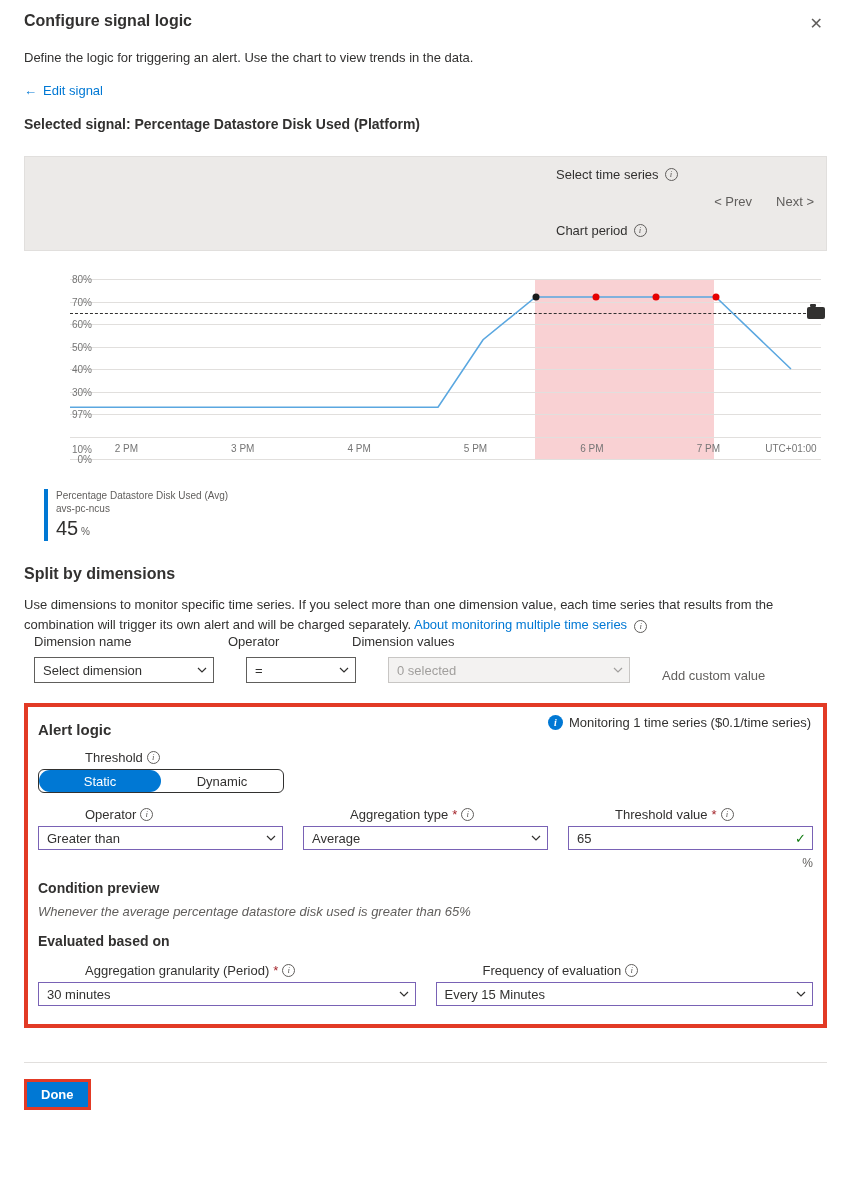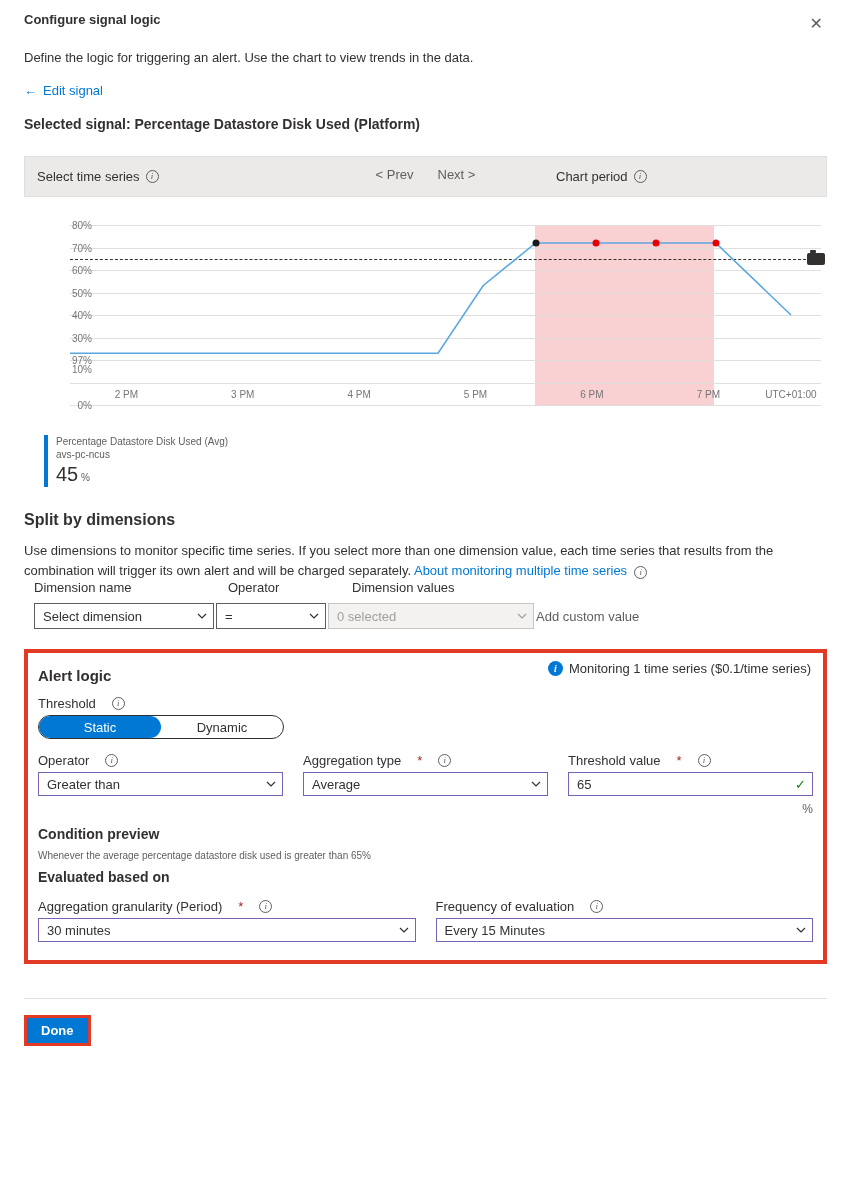--- a/index.html
+++ b/index.html
@@ -1,25 +1,25 @@
 <!DOCTYPE html>
 <html><head>
 <meta charset="utf-8">
 <style>
 * { box-sizing: border-box; margin: 0; padding: 0; }
 body { font-family: "Segoe UI", Arial, sans-serif; font-size: 13px; color: #323130; background: #fff; width: 851px; }
 .panel { padding: 12px 24px 24px 24px; }
 .header-row { display: flex; justify-content: space-between; align-items: flex-start; margin-bottom: 14px; }
-h1 { font-size: 13px; font-weight: 600; color: #323130; }
+h1 { font-size: 16px; font-weight: 600; color: #323130; }
 .close-x { font-size: 16px; color: #605e5c; cursor: pointer; line-height: 1; padding: 4px; }
 .desc { font-size: 13px; color: #323130; margin-bottom: 18px; }
 .edit-link { display: inline-flex; align-items: center; gap: 6px; color: #0078d4; font-size: 13px; cursor: pointer; margin-bottom: 18px; }
 .edit-link .arrow { font-size: 13px; }
 .selected-signal { font-size: 14px; font-weight: 600; margin-bottom: 24px; }
-.filter-bar { background: #eceae8; border: 1px solid #e1dfdd; padding: 10px 12px 12px 12px; display: flex; align-items: flex-end; gap: 12px; margin-bottom: 28px; }
+.filter-bar { background: #eceae8; border: 1px solid #e1dfdd; padding: 10px 12px 12px 12px; display: flex; align-items: flex-end; gap: 12px; margin-bottom: 28px; flex-direction: column; }
 .filter-col { display: flex; flex-direction: column; gap: 4px; }
 .filter-bar label { font-size: 13px; color: #323130; display:flex; align-items:center; gap:6px; }
 .info-icon { display:inline-flex; width:13px; height:13px; border:1px solid #605e5c; border-radius:50%; font-size:9px; align-items:center; justify-content:center; color:#605e5c; font-style: italic; font-family: Georgia, serif; line-height:1; }
 .info-icon-blue { display:inline-flex; width:15px; height:15px; border-radius:50%; background:#0078d4; color:#fff; font-size:10px; font-weight:700; align-items:center; justify-content:center; font-style: italic; font-family: Georgia, serif; line-height:1; }
 .select { background:#fff; border:1px solid #605e5c; height:24px; padding:0 24px 0 8px; font-size:13px; position:relative; cursor:pointer; display:flex; align-items:center; }
 .select .chev { position:absolute; right:6px; top:50%; transform:translateY(-50%); }
 .chev { width:10px; height:10px; }
 .chev svg { width:10px; height:10px; display:block; }
 .prev-next { display:flex; gap:24px; font-size:13px; color:#605e5c; align-items:center; cursor:pointer; justify-content:center; flex:1; padding-bottom:2px;}
 .chart-wrap { position:relative; margin-left:20px; margin-right:6px; height:200px; }
@@ -36,40 +36,40 @@
 .legend-text { font-size:10px; color:#605e5c; line-height:1.3; }
 .legend-text .big { font-size:20px; color:#323130; font-weight:400; }
 h2 { font-size:16px; font-weight:600; margin-bottom:12px; }
 .dim-desc { font-size:13px; line-height:1.5; }
 .dim-link { color:#0078d4; cursor:pointer; }
 .dim-table { margin-left:10px; margin-bottom:20px; }
 .dim-headers { display:flex; gap:14px; font-size:13px; color:#323130; margin-bottom:8px; }
 .dim-headers > div:nth-child(1){ width:180px; }
 .dim-headers > div:nth-child(2){ width:110px; }
 .dim-headers > div:nth-child(3){ width:210px; }
-.dim-row { display:flex; gap:2px; align-items:center; }
+.dim-row { display:flex; gap:32px; align-items:flex-end; }
 .dim-row .select { height:26px; }
 .dim-row .select.disabled { background:#f3f2f1; border-color:#c8c6c4; color:#a19f9d; }
-.dim-row .c1{width:180px;} .dim-row .c2{width:110px;} .dim-row .c3{width:206px;}
+.dim-row .c1{width:180px;} .dim-row .c2{width:110px;} .dim-row .c3{width:242px;}
 .custom-val { color:#605e5c; font-size:13px; }
 .alert-box { border:4px solid #e23a25; padding:14px 10px 18px 10px; position:relative; }
 .monitoring-note { position:absolute; top:8px; right:12px; display:flex; align-items:center; gap:6px; font-size:13px; color:#323130; }
-.field-label { font-size:13px; display:flex; align-items:center; gap:16px; margin-bottom:4px;}
+.field-label { font-size:13px; display:flex; align-items:center; gap:4px; margin-bottom:4px;margin-left:47px;}
 .req { color:#a4262c; }
-.toggle-pill { display:flex; width:246px; height:24px; border:1px solid #323130; border-radius:12px; overflow:hidden; margin-bottom:14px;}
+.toggle-pill { display:flex; width:246px; height:24px; border:1px solid #323130; border-radius:6px; overflow:hidden; margin-bottom:14px;}
 .toggle-opt { flex:1; display:flex; align-items:center; justify-content:center; font-size:13px; cursor:pointer; }
 .toggle-opt.active { background:#0078d4; color:#fff; border-radius:14px;}
 .three-col { display:flex; gap:20px; margin-bottom:6px; }
 .three-col > div { flex:1; }
 .select.purple { border-color:#7962b5; }
 .input-purple { width:100%; height:24px; border:1px solid #7962b5; padding:0 24px 0 8px; font-size:13px; position:relative; background:#fff; display:flex; align-items:center;}
 .checkmark { position:absolute; right:6px; top:50%; transform:translateY(-50%); color:#107c10; }
 .pct-suffix { text-align:right; font-size:12px; color:#605e5c; margin-bottom:10px; }
 .cond-preview { font-size:14px; font-weight:600; margin-bottom:8px; }
-.cond-text { font-size:10px; color:#605e5c; margin-bottom:8px; }
+.cond-text { font-style:italic; font-size:13px; color:#605e5c; margin-bottom:14px; }
 .eval-title { font-size:14px; font-weight:600; margin-bottom:14px; }
 .two-col { display:flex; gap:20px; }
 .two-col > div { flex:1; }
 .footer-divider { border-top:1px solid #e1dfdd; margin:34px 0 16px 0; }
 .done-btn-wrap { border:3px solid #e23a25; display:inline-block; padding:0; }
 .done-btn { background:#0078d4; color:#fff; border:none; font-size:13px; padding:5px 14px; cursor:pointer; font-weight:600;}
 .cam-icon { position:absolute; width:18px; height:12px; background:#323130; border-radius:2px; }
 .cam-icon::before { content:""; position:absolute; width:6px; height:3px; background:#323130; top:-3px; left:3px; border-radius:1px;}
 </style>
 </head>
@@ -105,21 +105,21 @@
       </label>
     </div>
   </div>
 
   <div class="chart-wrap">
     <div class="band" id="band" style="left: 490.869px; width: 179.489px;"></div>
     <div class="chart-grid" id="grid">
         <div class="hline" style="top: 180px;"></div>
         <div class="ylabel" style="top: 180px;">0%</div>
         <div class="hline" style="top: 157.5px;"></div>
-        <div class="ylabel" style="top: 144px;">10%</div>
+        <div class="ylabel" style="top: 170px;">10%</div>
         <div class="hline" style="top: 135px;"></div>
         <div class="ylabel" style="top: 135px;">97%</div>
         <div class="hline" style="top: 112.5px;"></div>
         <div class="ylabel" style="top: 112.5px;">30%</div>
         <div class="hline" style="top: 90px;"></div>
         <div class="ylabel" style="top: 90px;">40%</div>
         <div class="hline" style="top: 67.5px;"></div>
         <div class="ylabel" style="top: 67.5px;">50%</div>
         <div class="hline" style="top: 45px;"></div>
         <div class="ylabel" style="top: 45px;">60%</div>

